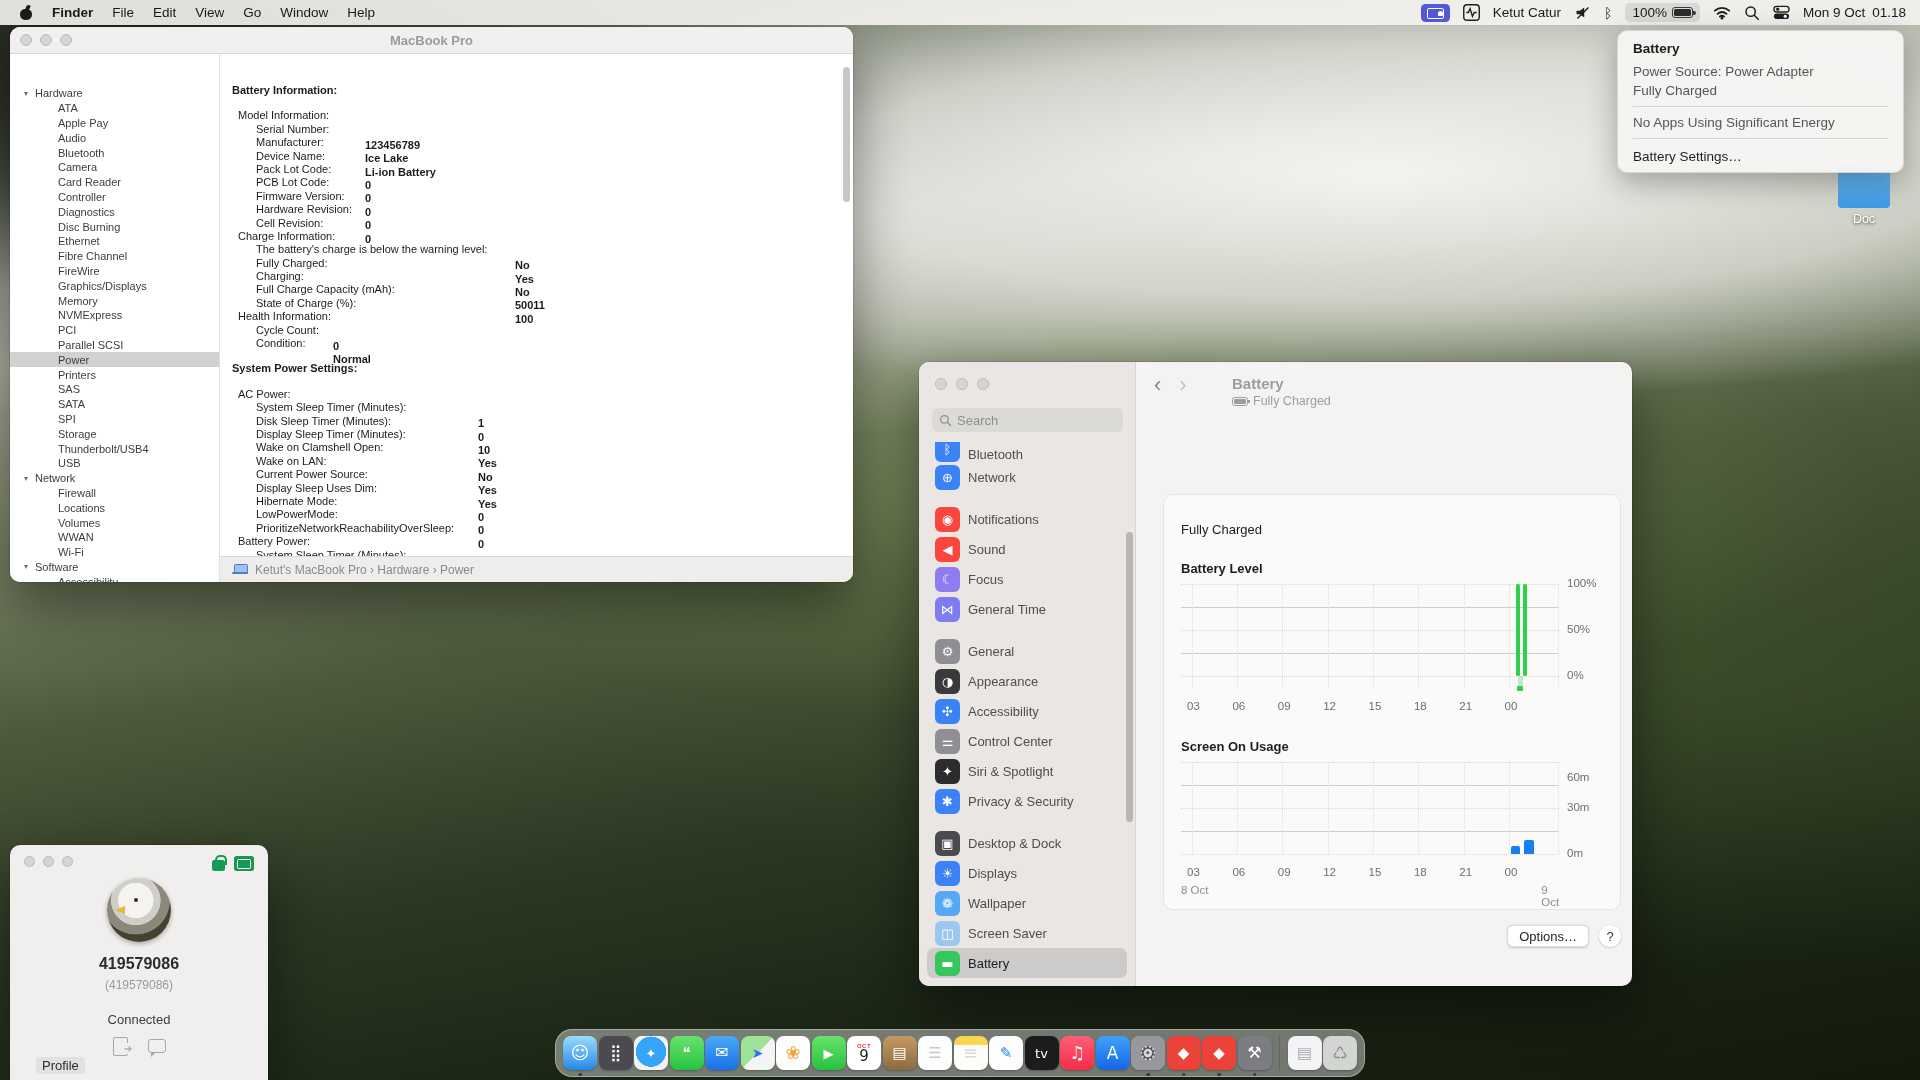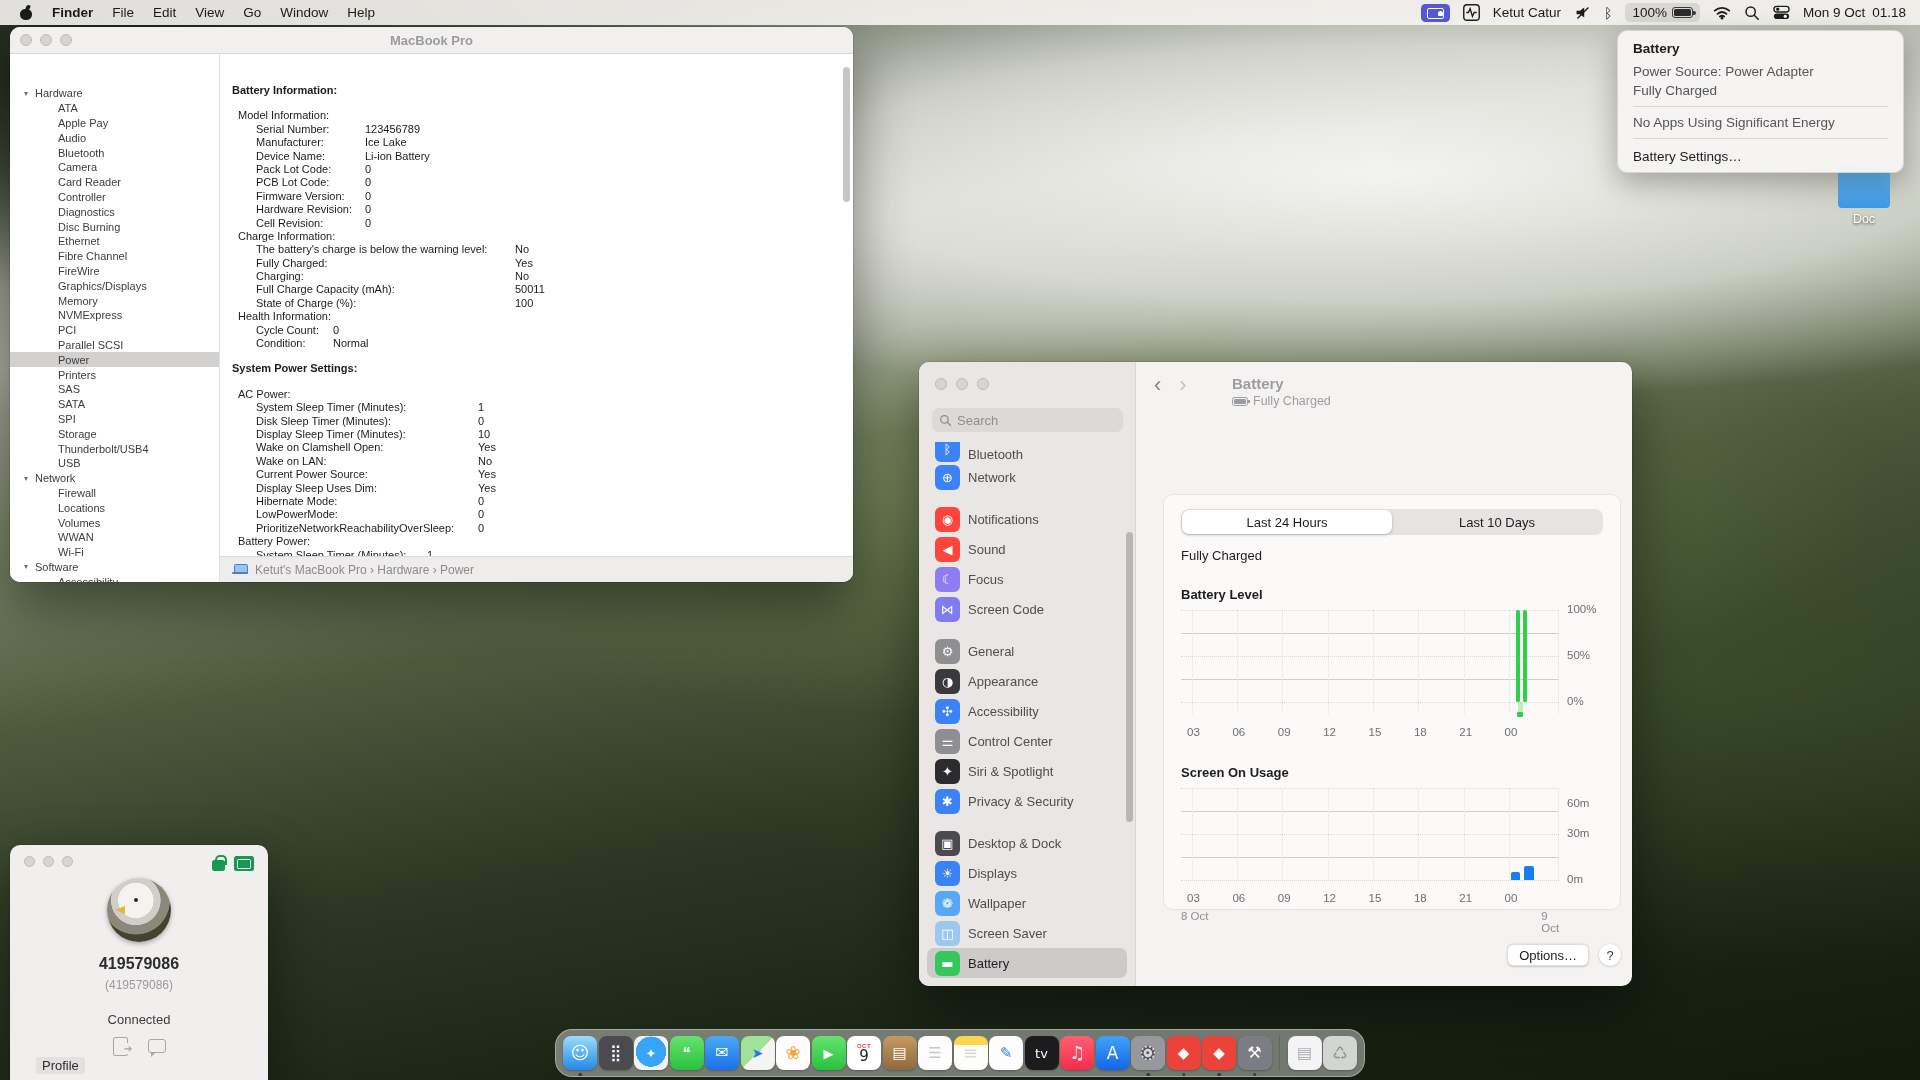--- a/index.html
+++ b/index.html
@@ -66,21 +66,21 @@
   .si-row.sel { background:#d2d1cf; padding-left:48px; }
   .si-chev { width:11px; font-size:8px; color:#6e6e73; }
   .si-chev:empty { display:none; }
   .si-row.grp .si-lab { margin-left:0; }
   .si-content { position:absolute; left:210px; top:27px; right:0; bottom:26px; padding:30px 12px 0 12px; overflow:hidden; font-size:11px; color:#1c1c1e; }
   .ln { position:relative; height:13.4px; white-space:nowrap; }
   .ln.sp { height:12px; }
   .ln.head { font-weight:700; }
   .ln.g1 { padding-left:6px; }
   .ln.i2 { padding-left:24px; }
-  .ln-v { position:absolute; top:0; }
+  .ln-v { position:absolute; top:16px;font-weight:bold; }
   .ln-v.v1 { left:133px; } .ln-v.v2 { left:283px; } .ln-v.v3 { left:246px; } .ln-v.v4 { left:195px; } .ln-v.v5 { left:101px; }
   .si-scroll { position:absolute; right:3px; top:40px; width:7px; height:135px; border-radius:4px; background:#c8c6c4; }
   .si-statusbar { position:absolute; left:210px; right:0; bottom:0; height:26px; background:#efedeb; border-top:1px solid #dcdad8; display:flex; align-items:center; gap:7px; padding-left:12px; font-size:12px; color:#8a8a8e; }
   .laptop-ic { width:16px; height:11px; position:relative; }
   .laptop-ic::before { content:""; position:absolute; left:2px; top:0; width:12px; height:8px; background:#9cc3f0; border:1.2px solid #4a7fc4; border-radius:1.5px; }
   .laptop-ic::after { content:""; position:absolute; left:0; top:8px; width:16px; height:2.2px; background:#4a7fc4; border-radius:1px; }
 
   
   .settings { left:919px; top:362px; width:713px; height:624px; background:#f5f3f1; z-index:20; }
   .set-side { position:absolute; left:0; top:0; bottom:0; width:217px; background:#e9e6e4; border-right:1px solid #d8d6d4; }
@@ -130,21 +130,21 @@
   .bar { position:absolute; border-radius:1.5px; }
   .cb1 .bar { bottom:20px; }
   .cb2 .bar { bottom:8px; border-radius:2px 2px 0 0; }
   .charge-pale { position:absolute; left:89.2%; top:92px; width:5px; height:10px; background:rgba(47,209,76,.3); }
   .charge-ind { position:absolute; left:89%; top:102px; width:6px; height:5px; background:#2fd14c; border-radius:1px; }
   .ylabels span { position:absolute; left:386px; font-size:11.5px; color:#6e6e73; transform:translateY(-55%); }
   .xlabels { position:relative; height:15px; width:378px; margin-top:4px; font-size:11.5px; color:#6e6e73; }
   .xlabels span { position:absolute; transform:translateX(-35%); }
   .datelabels { position:relative; height:15px; width:378px; margin-top:3px; font-size:11.5px; color:#8e8e93; }
   .datelabels span { position:absolute; }
-  .options-row { position:absolute; right:11px; top:582px; display:flex; gap:10px; }
+  .options-row { position:absolute; right:11px; top:563px; display:flex; gap:10px; }
   .btn { height:22px; padding:0 11px; background:#fff; border:1px solid #e0deDC; border-radius:6px; box-shadow:0 0.5px 2px rgba(0,0,0,.18); font-size:13px; color:#1d1d1f; display:flex; align-items:center; }
   .help-btn { width:22px; height:22px; border-radius:50%; background:#fff; box-shadow:0 0.5px 2px rgba(0,0,0,.25); font-size:13px; color:#3a3a3c; display:flex; align-items:center; justify-content:center; }
 
   
   .remote { left:10px; top:845px; width:258px; height:240px; background:#f1efed; border-radius:10px 10px 0 0; z-index:10; }
   .rm-tls { position:absolute; left:14px; top:11px; display:flex; gap:8px; }
   .rm-tls .tl { width:11px; height:11px; }
   .rm-status-icons { position:absolute; right:14px; top:8px; display:flex; gap:9px; align-items:flex-end; }
   .lock-ic { width:13px; height:11px; background:#169a52; border-radius:2.5px; position:relative; margin-top:7px; }
   .lock-ic::before { content:""; position:absolute; left:2.5px; top:-5px; width:8px; height:8px; border:2px solid #169a52; border-bottom:none; border-radius:5px 5px 0 0; }
@@ -662,21 +662,21 @@
           <span class="set-icon" style="background: rgb(142, 124, 240);">
             <i>☾</i>
           </span>
           <span class="set-label">Focus</span>
         </div>
 
         <div class="set-row">
           <span class="set-icon" style="background: rgb(125, 124, 240);">
             <i>⋈</i>
           </span>
-          <span class="set-label">Screen Code</span>
+          <span class="set-label">General Time</span>
         </div>
 
         <div class="set-row gap">
           <span class="set-icon" style="background: rgb(142, 142, 147);">
             <i>⚙</i>
           </span>
           <span class="set-label">General</span>
         </div>
 
         <div class="set-row">
@@ -760,30 +760,20 @@
     <div class="pane-head">
       <div class="pane-title">Battery</div>
       <div class="pane-sub">
         <span class="mini-batt"></span>
         <span>Fully Charged</span>
       </div>
     </div>
 
 
     <div class="card card2">
-      <div class="segctl">
-
-          <div class="seg on">
-            <span>Last 24 Hours</span>
-          </div>
-
-          <div class="seg">
-            <span>Last 10 Days</span>
-          </div>
-        </div>
       <div class="pane-status">Fully Charged</div>
 
       <div class="chart-title">Battery Level</div>
       <div class="chart-row">
         <div class="chart-box cb1">
           <div class="hl dot" style="top:0"></div><div class="hl sol" style="top:23px"></div>
           <div class="hl dot" style="top:46px"></div><div class="hl sol" style="top:69px"></div>
           <div class="hl dot" style="top:92px"></div>
           <span><i class="vl" style="left: 2.8%;"></i><i class="vl" style="left: 14.8%;"></i><i class="vl" style="left: 26.8%;"></i><i class="vl" style="left: 38.8%;"></i><i class="vl" style="left: 50.8%;"></i><i class="vl" style="left: 62.8%;"></i><i class="vl" style="left: 74.8%;"></i><i class="vl" style="left: 86.8%;"></i></span>
           <span class="redge"></span>

